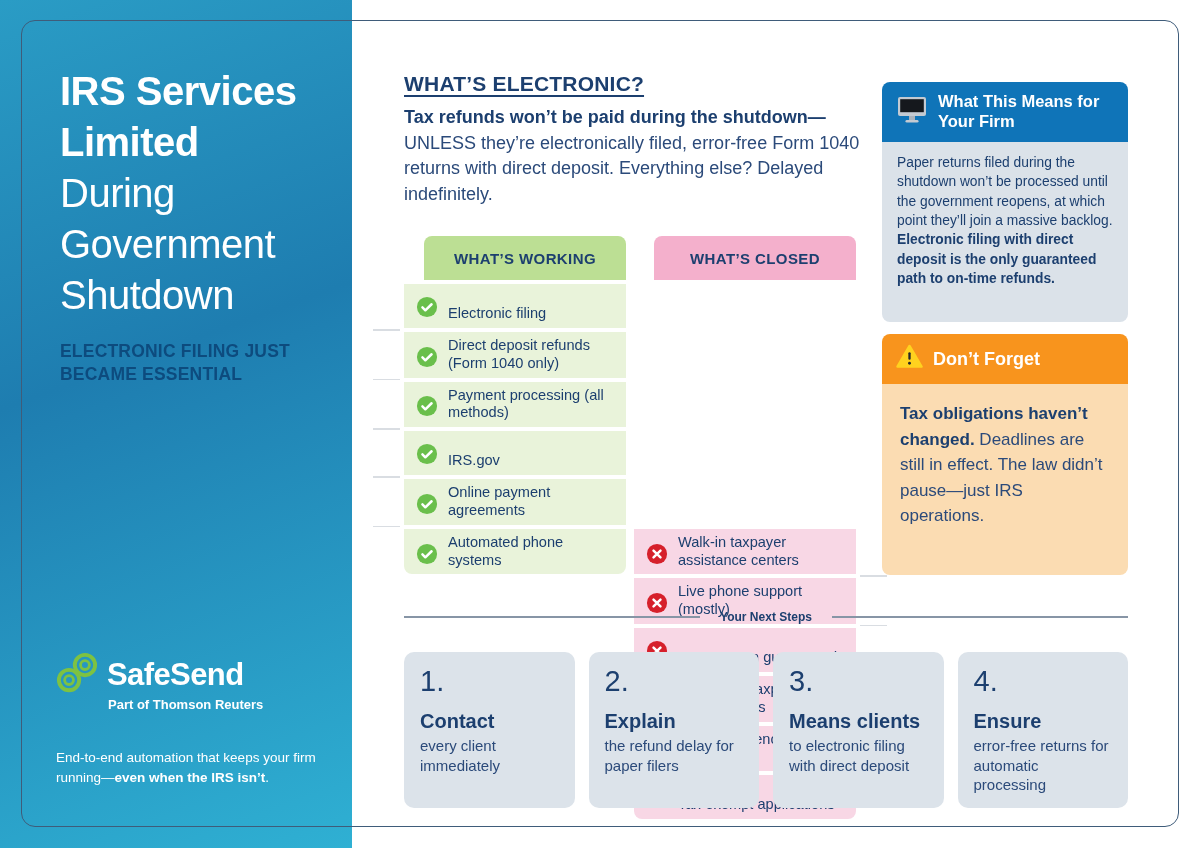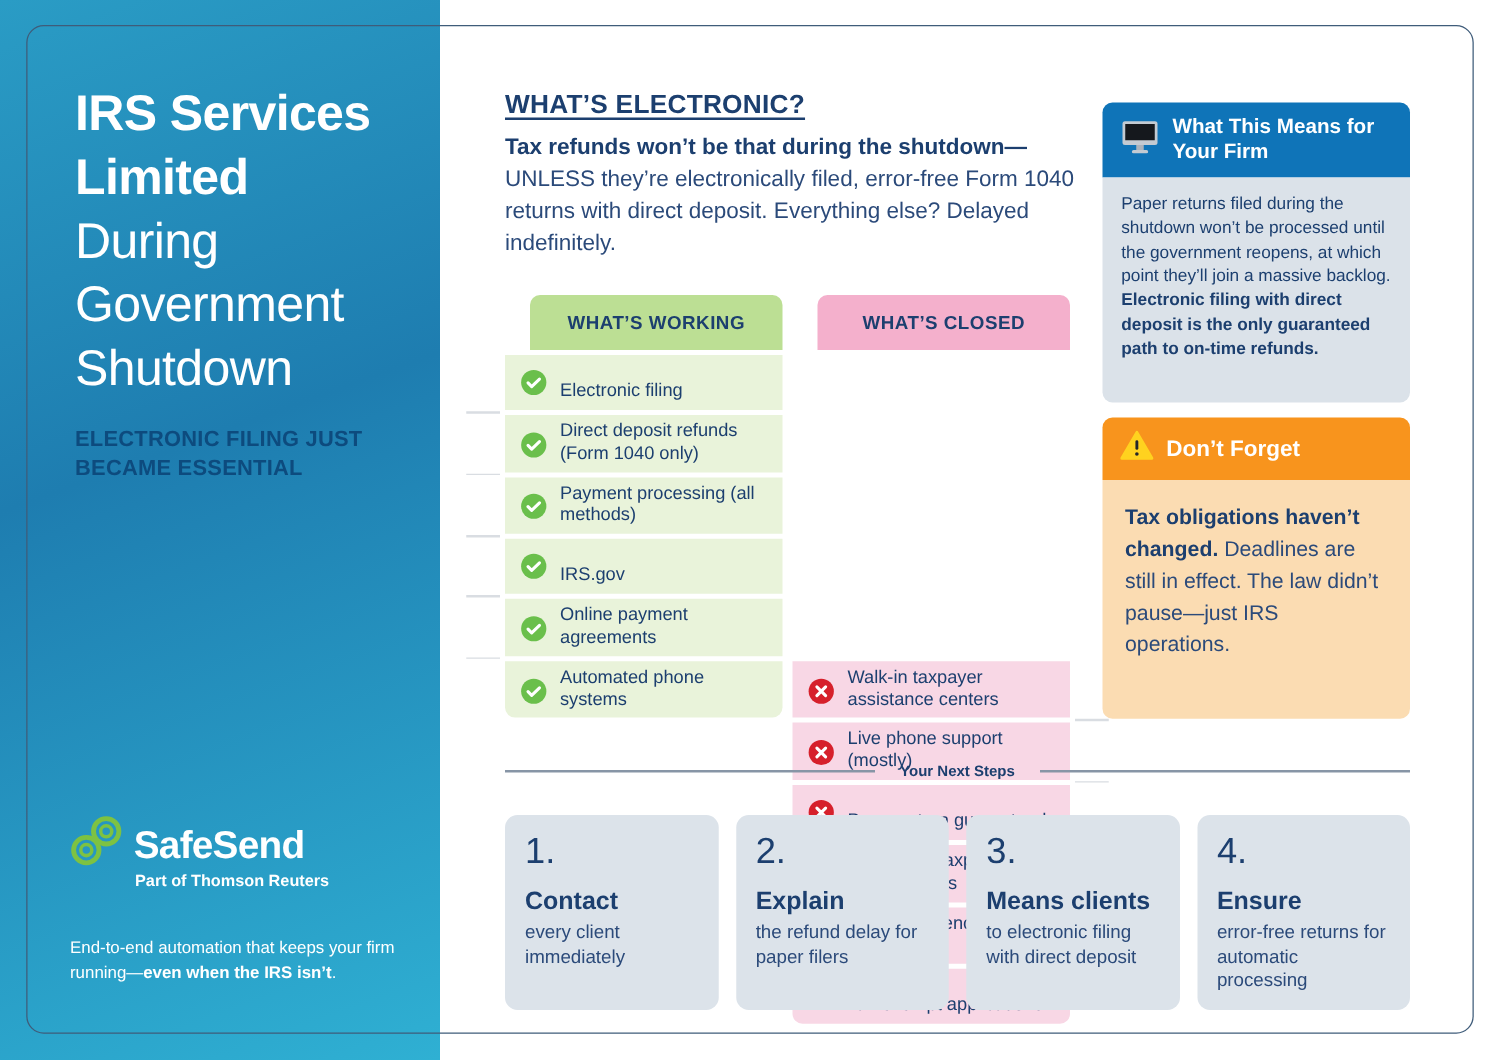--- a/index.html
+++ b/index.html
@@ -102,21 +102,21 @@
       </span>
       <span class="logo-name">SafeSend</span>
     </div>
     <div class="logo-sub">Part of Thomson Reuters</div>
 
     <div class="side-footer"><span>End-to-end automation that keeps your firm running—</span><b>even when the IRS isn’t</b><span>.</span></div>
   </div>
 
   <div class="wh">
     <h2>WHAT’S ELECTRONIC?</h2>
-    <p><span class="lead">Tax refunds won’t be that during the shutdown—</span><span>UNLESS they’re electronically filed, error-free Form 1040 returns with direct deposit. Everything else? Delayed indefinitely.</span></p>
+    <p><span class="lead">Tax refunds won’t be paid during the shutdown—</span><span>UNLESS they’re electronically filed, error-free Form 1040 returns with direct deposit. Everything else? Delayed indefinitely.</span></p>
   </div>
 
   <div class="status-grid">
     <div class="th th-working">WHAT’S WORKING</div>
     <div class="th th-closed">WHAT’S CLOSED</div>
 
     <div class="cells col-working">
       
     
         <div class="cell">

